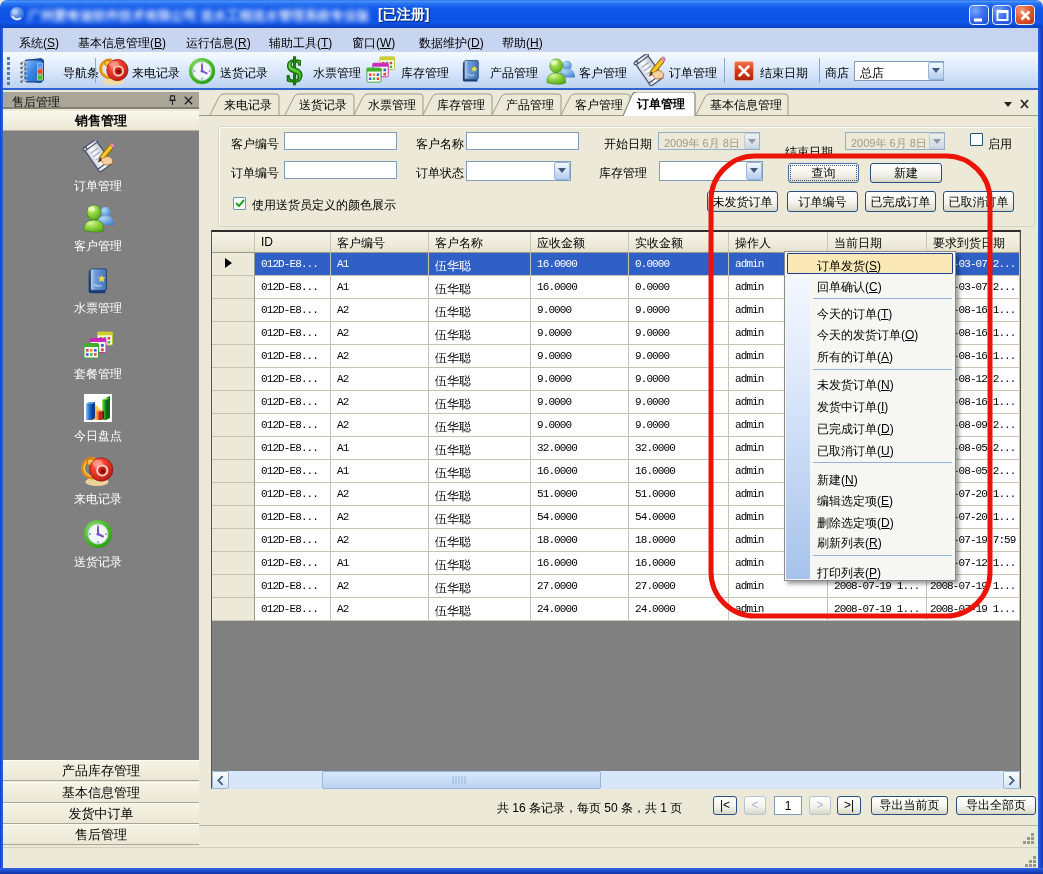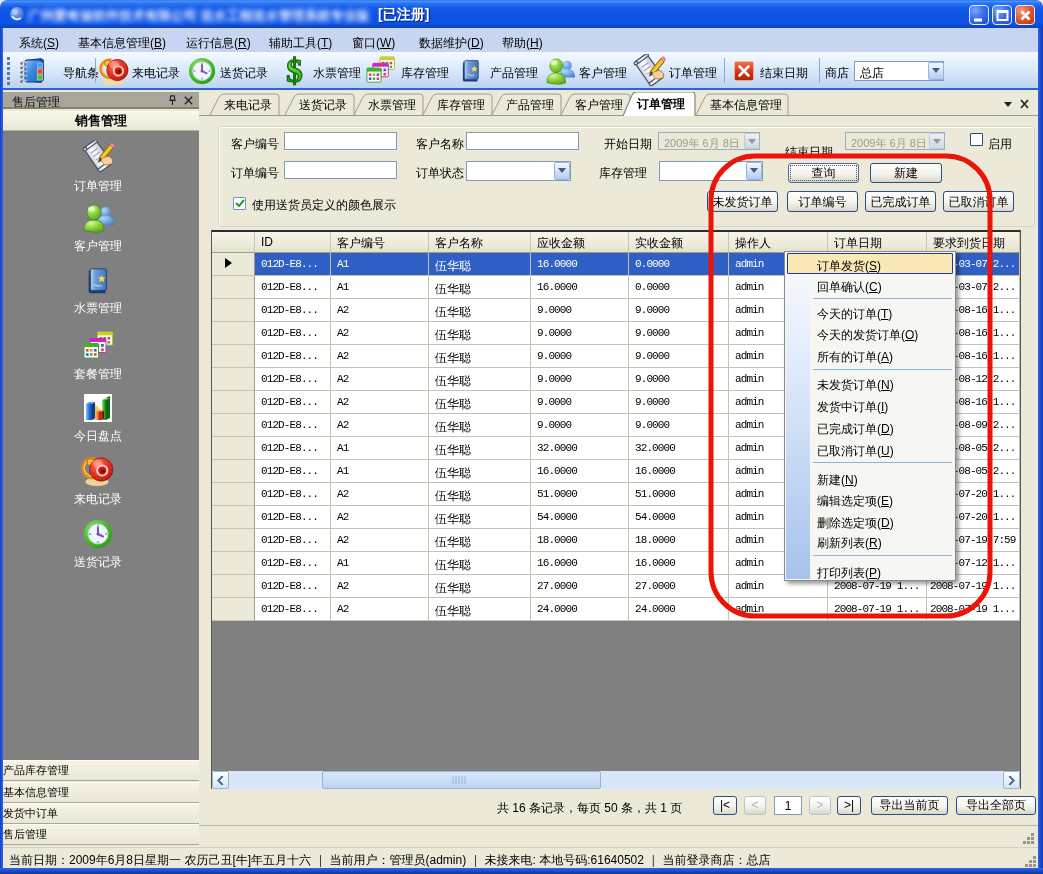--- a/index.html
+++ b/index.html
@@ -15,21 +15,21 @@
 #menubar span{position:absolute;top:7px;white-space:nowrap;}
 #toolbar{left:3px;top:52px;width:1036px;height:38px;background:linear-gradient(180deg,#f6faff 0%,#e4f0fd 30%,#d2e2f8 65%,#bdd3f1 100%);border-bottom:2px solid #2f63cf;}
 #toolbar .tlab{position:absolute;top:13px;font-size:12px;color:#000;white-space:nowrap;}
 #toolbar .tsep{position:absolute;top:6px;width:1px;height:25px;background:#90a8cc;}
 #toolbar svg{position:absolute;}
 #sidehdr{left:3px;top:92px;width:196px;height:17px;background:#a9a599;border-bottom:2px solid #83816f;color:#111;font-size:12px;}
 #salebar{left:3px;top:111px;width:196px;height:20px;background:linear-gradient(180deg,#faf8ec,#eae7d4);border-bottom:1px solid #b5b1a2;color:#000;font-size:13px;font-weight:bold;text-align:center;line-height:20px;}
 #sidegray{left:3px;top:131px;width:196px;height:629px;background:#808080;}
 .sitem{position:absolute;left:0;width:196px;text-align:center;color:#fff;font-size:12px;}
 .sitem svg{display:block;margin:0 auto 4px;}
-.sbar{position:absolute;left:3px;width:196px;height:21px;background:linear-gradient(180deg,#f6f3e4,#eae7d6);border-top:1px solid #fffef5;border-bottom:1px solid #a9a699;color:#000;font-size:11px;text-align:left;line-height:19px;}
+.sbar{position:absolute;left:3px;width:196px;height:21px;background:linear-gradient(180deg,#f6f3e4,#eae7d6);border-top:1px solid #fffef5;border-bottom:1px solid #a9a699;color:#000;font-size:13px;text-align:center;line-height:19px;}
 #tabstrip{left:199px;top:92px;width:839px;height:24px;background:#ECE9D8;}
 #filter{left:199px;top:116px;width:839px;height:114px;background:#ECE9D8;font-size:12px;}
 .flab{position:absolute;color:#000;white-space:nowrap;font-size:12px;}
 .fin{position:absolute;background:#fff;border:1px solid #7f9db9;}
 .dtp{position:absolute;background:#ece9d8;border:1px solid #94b0c8;color:#9c9a8b;font-size:11px;padding:3px 0 0 5px;white-space:nowrap;}
 .arrbtn{position:absolute;width:16px;background:linear-gradient(180deg,#f2f8fe,#d2e2f6 50%,#b4cdee);border:1px solid #96b5dc;border-radius:2px;}
 .arrbtn:after{content:"";position:absolute;left:3px;top:5px;border:4px solid transparent;border-top:5px solid #44597e;}
 .xpbtn{position:absolute;background:linear-gradient(180deg,#ffffff,#f4f3ec 55%,#e0ded0 90%,#d6d3c2);border:1px solid #274f84;border-radius:3px;font-size:12px;color:#000;text-align:center;}
 #grid{left:211px;top:230px;width:810px;height:560px;background:#808080;border-top:2px solid #2e2e2e;border-left:1px solid #545454;border-right:1px solid #55534a;border-bottom:1px solid #6a685c;}
 .gh{position:absolute;top:0;height:21px;background:linear-gradient(180deg,#f7f5ea,#ece9d8 70%,#e4e1cd);border-right:1px solid #c8c5b5;border-bottom:1px solid #9c9a8c;font-size:12px;color:#000;padding:3px 0 0 6px;}
@@ -519,21 +519,21 @@
     <div class="xpbtn" style="left:744px;top:75px;width:71px;height:21px;line-height:20px">已取消订单</div>
   </div>
 <div class="abs" id="grid">
     <div class="gh" style="left:0px;width:43px"></div>
     <div class="gh" style="left:43px;width:76px">ID</div>
     <div class="gh" style="left:119px;width:98px">客户编号</div>
     <div class="gh" style="left:217px;width:102px">客户名称</div>
     <div class="gh" style="left:319px;width:98px">应收金额</div>
     <div class="gh" style="left:417px;width:100px">实收金额</div>
     <div class="gh" style="left:517px;width:99px">操作人</div>
-    <div class="gh" style="left:616px;width:99px">订单日期</div>
+    <div class="gh" style="left:616px;width:99px">当前日期</div>
     <div class="gh" style="left:715px;width:93px">要求到货日期</div>
     <div class="grow" style="top:21px">
       <div class="gc" style="left:0;width:43px;background:#ece9d8;border-right:1px solid #9c9a8c;"><svg width="9" height="11" viewBox="0 0 9 11" style="margin-left:6px">
           <path d="M1 0 l7 5 -7 5z" fill="#000"></path>
         </svg></div>
       <div class="gc" style="left:43px;width:76px;background:#305fc6;color:#fff;">012D-E8...</div>
       <div class="gc" style="left:119px;width:98px;background:#305fc6;color:#fff;">A1</div>
       <div class="gc cjk" style="left:217px;width:102px;background:#305fc6;color:#fff;">伍华聪</div>
       <div class="gc" style="left:319px;width:98px;background:#305fc6;color:#fff;">16.0000</div>
       <div class="gc" style="left:417px;width:100px;background:#305fc6;color:#fff;">0.0000</div>
@@ -739,21 +739,20 @@
         <rect x="8" y="0" width="3" height="3"></rect>
         <rect x="4" y="4" width="3" height="3"></rect>
         <rect x="8" y="4" width="3" height="3"></rect>
         <rect x="0" y="8" width="3" height="3"></rect>
         <rect x="4" y="8" width="3" height="3"></rect>
         <rect x="8" y="8" width="3" height="3"></rect>
       </g>
     </svg>
 </div>
 <div class="abs" id="statusbar">
-    <span style="position:absolute;left:6px;top:4px">当前日期：2009年6月8日星期一  农历己丑[牛]年五月十六 ｜ 当前用户：管理员(admin) ｜ 未接来电:  本地号码:61640502 ｜ 当前登录商店：总店</span>
 <svg style="position:absolute;right:2px;top:8px" width="12" height="12" viewBox="0 0 12 12">
       <g fill="#9a968a">
         <rect x="8" y="0" width="3" height="3"></rect>
         <rect x="4" y="4" width="3" height="3"></rect>
         <rect x="8" y="4" width="3" height="3"></rect>
         <rect x="0" y="8" width="3" height="3"></rect>
         <rect x="4" y="8" width="3" height="3"></rect>
         <rect x="8" y="8" width="3" height="3"></rect>
       </g>
     </svg>

